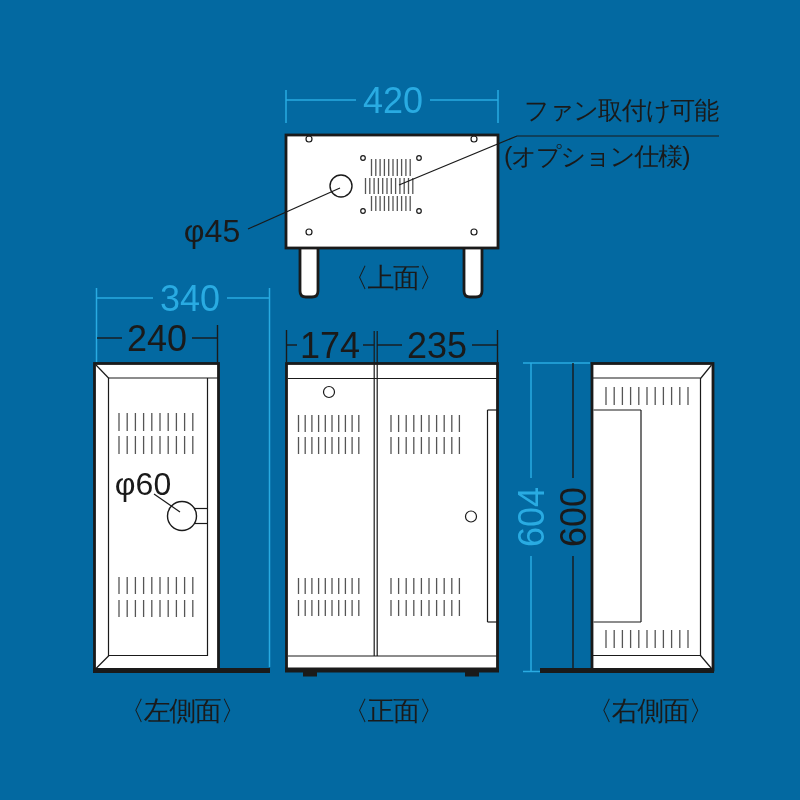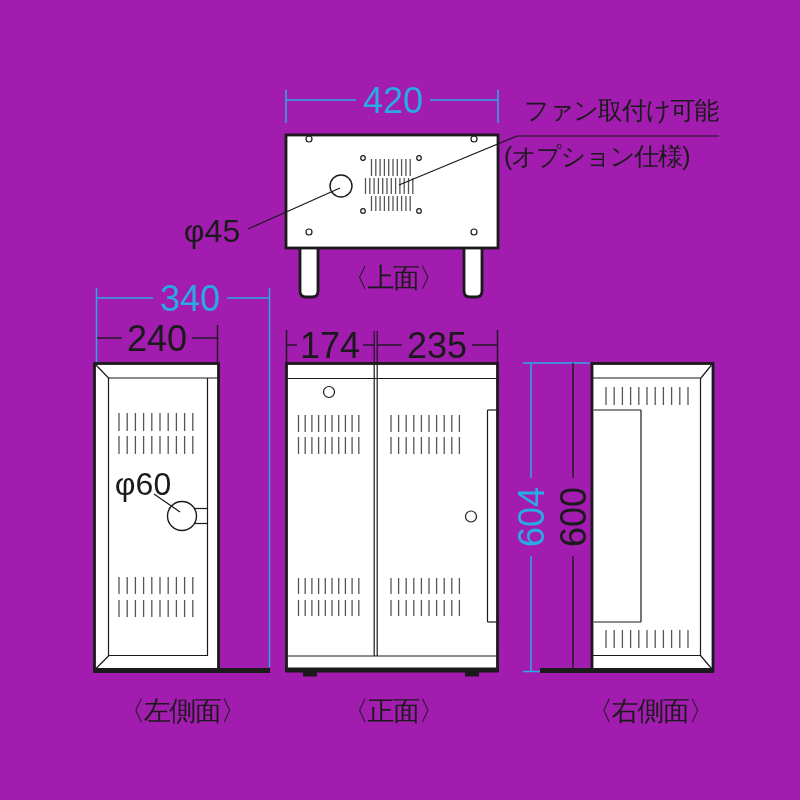--- a/index.html
+++ b/index.html
@@ -1,17 +1,17 @@
 <!DOCTYPE html>
 <html style="--accent: #29abe2; --ink: #1a1a1a;"><head>
 <meta charset="utf-8">
 <style>
   :root { --accent:#29abe2; --ink:#1a1a1a; }
   html,body { margin:0; padding:0; background:#ffffff; }
-  .stage { width:800px; height:800px; position:relative; background:#a21caf; }
+  .stage { width:800px; height:800px; position:relative; background:#0369a1; }
   svg { display:block; }
   .ln   { stroke:var(--ink); stroke-width:1.2; fill:none; }
   .ln2  { stroke:var(--ink); stroke-width:1.4; fill:none; }
   .outer{ stroke:var(--ink); stroke-width:2.8; fill:#fff; }
   .thick{ stroke:var(--ink); stroke-width:5; fill:none; }
   .vent line { stroke:#555; stroke-width:1.3; }
   .dimb { stroke:var(--ink); stroke-width:1.4; fill:none; }
   .dimc { stroke:var(--accent); stroke-width:1.5; fill:none; }
   text  { font-family:"Liberation Sans", sans-serif; fill:var(--ink); }
   text.num  { font-size:36px; }

